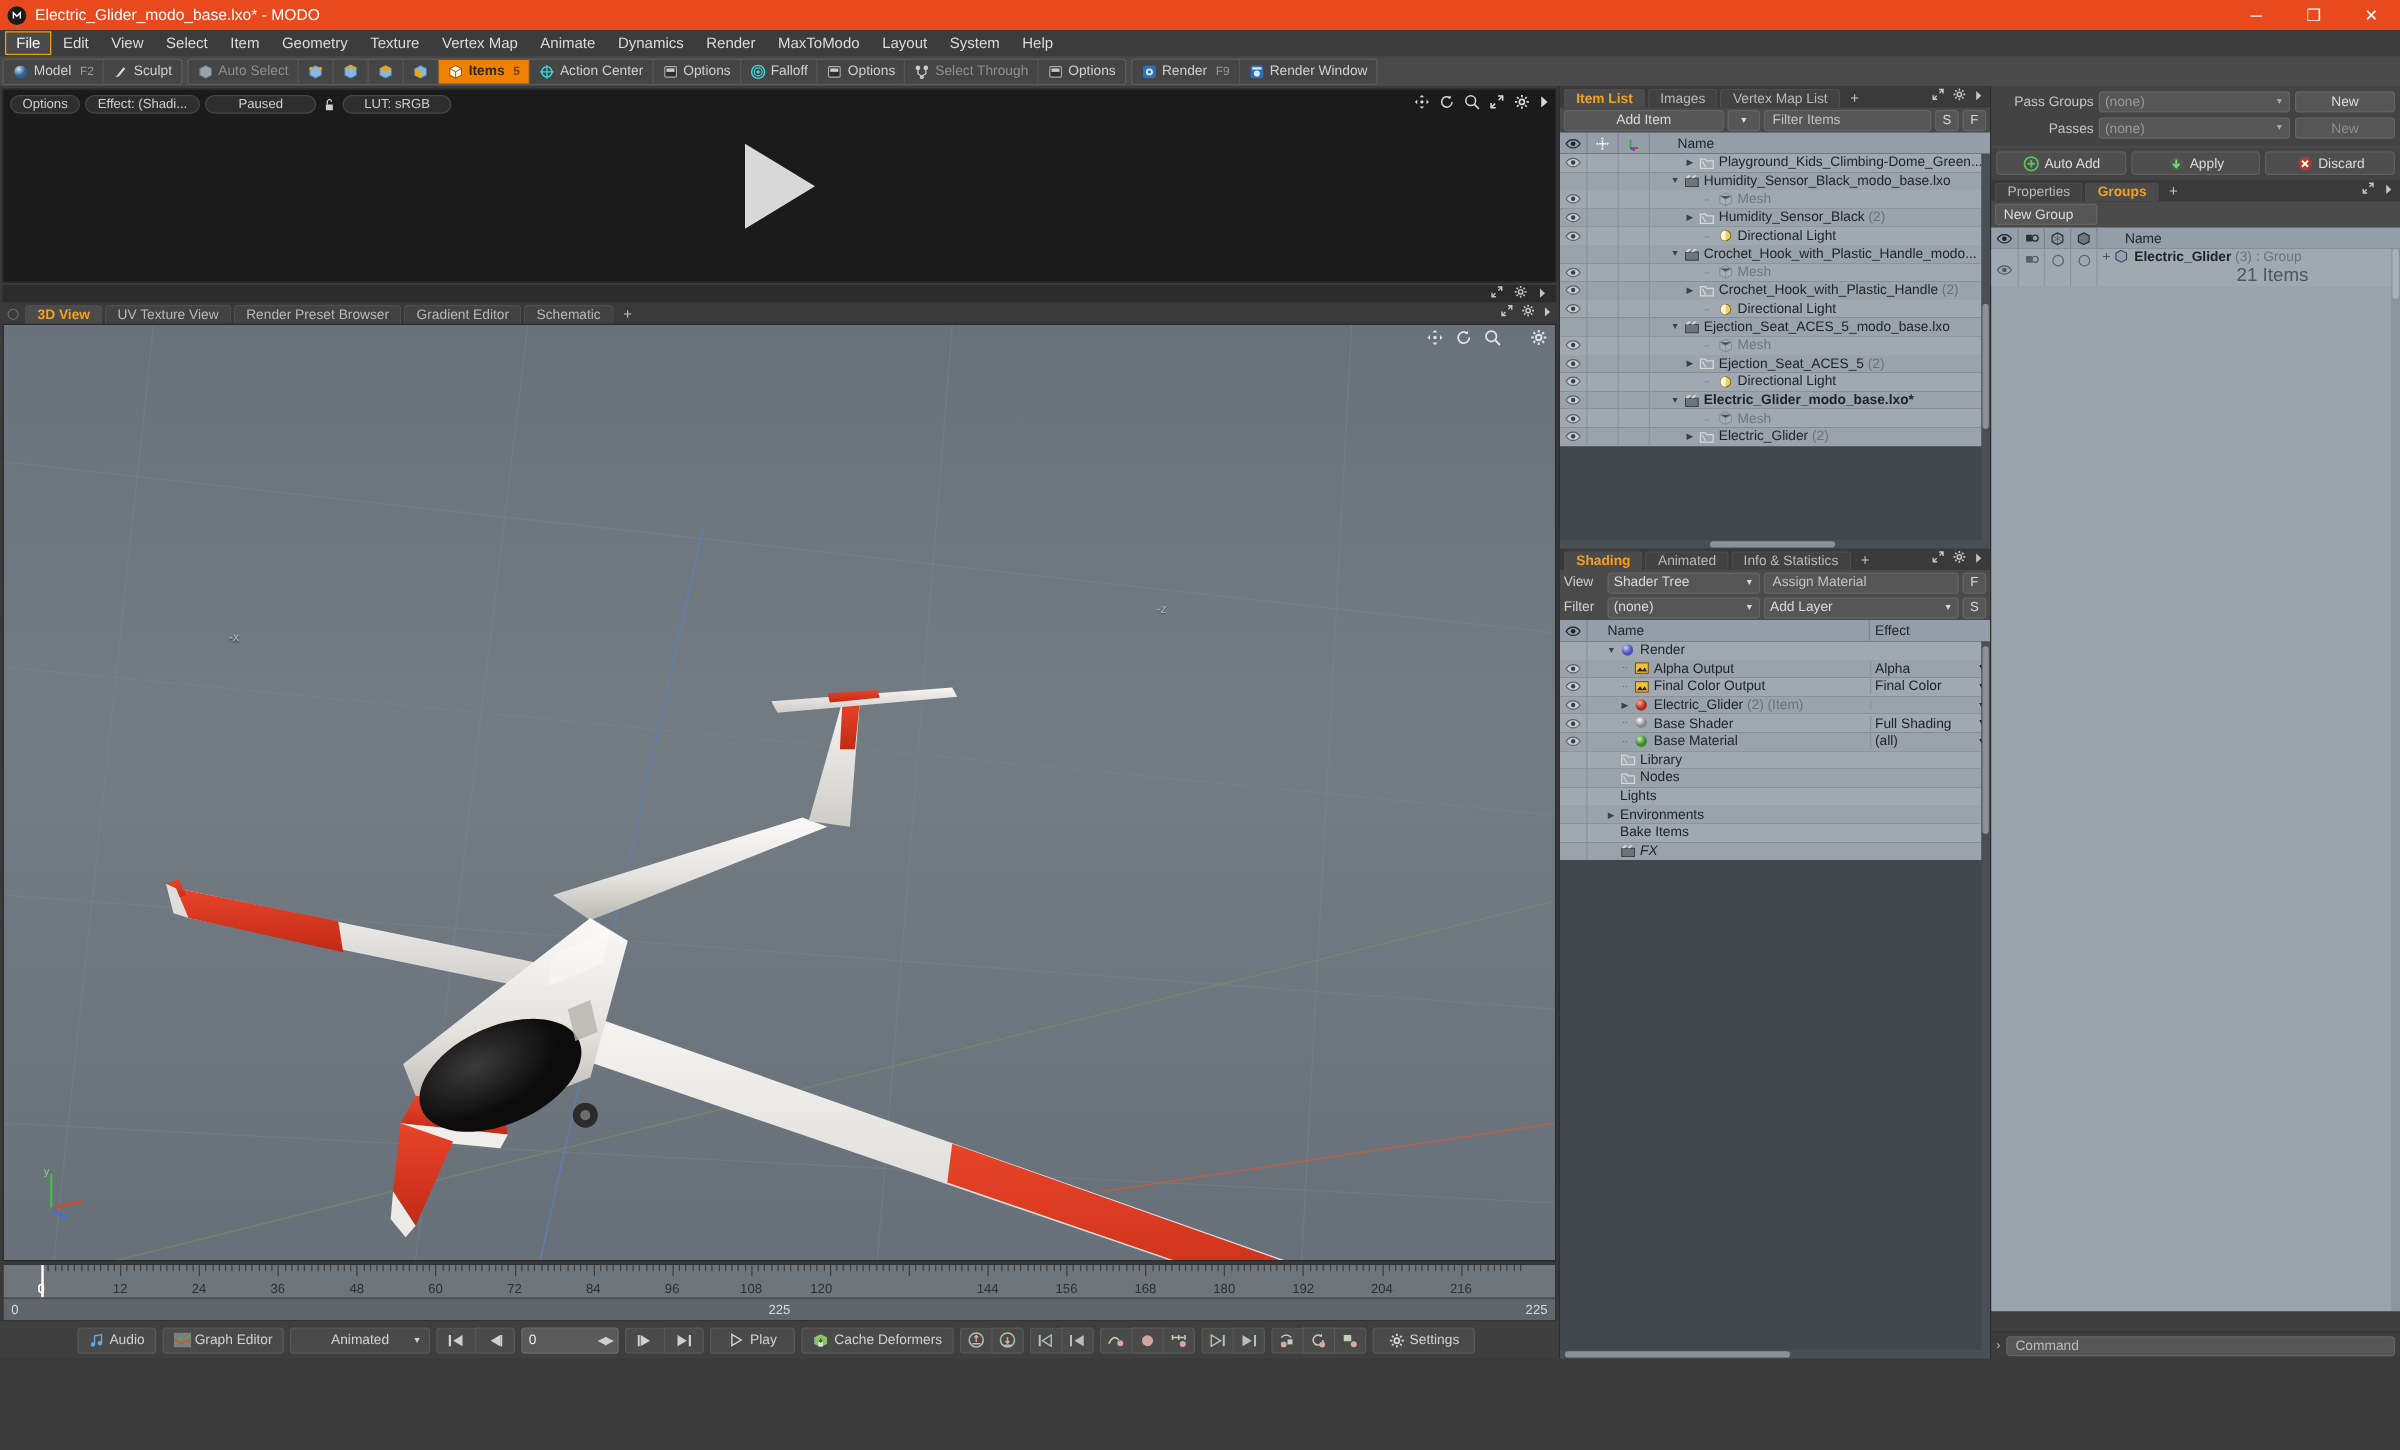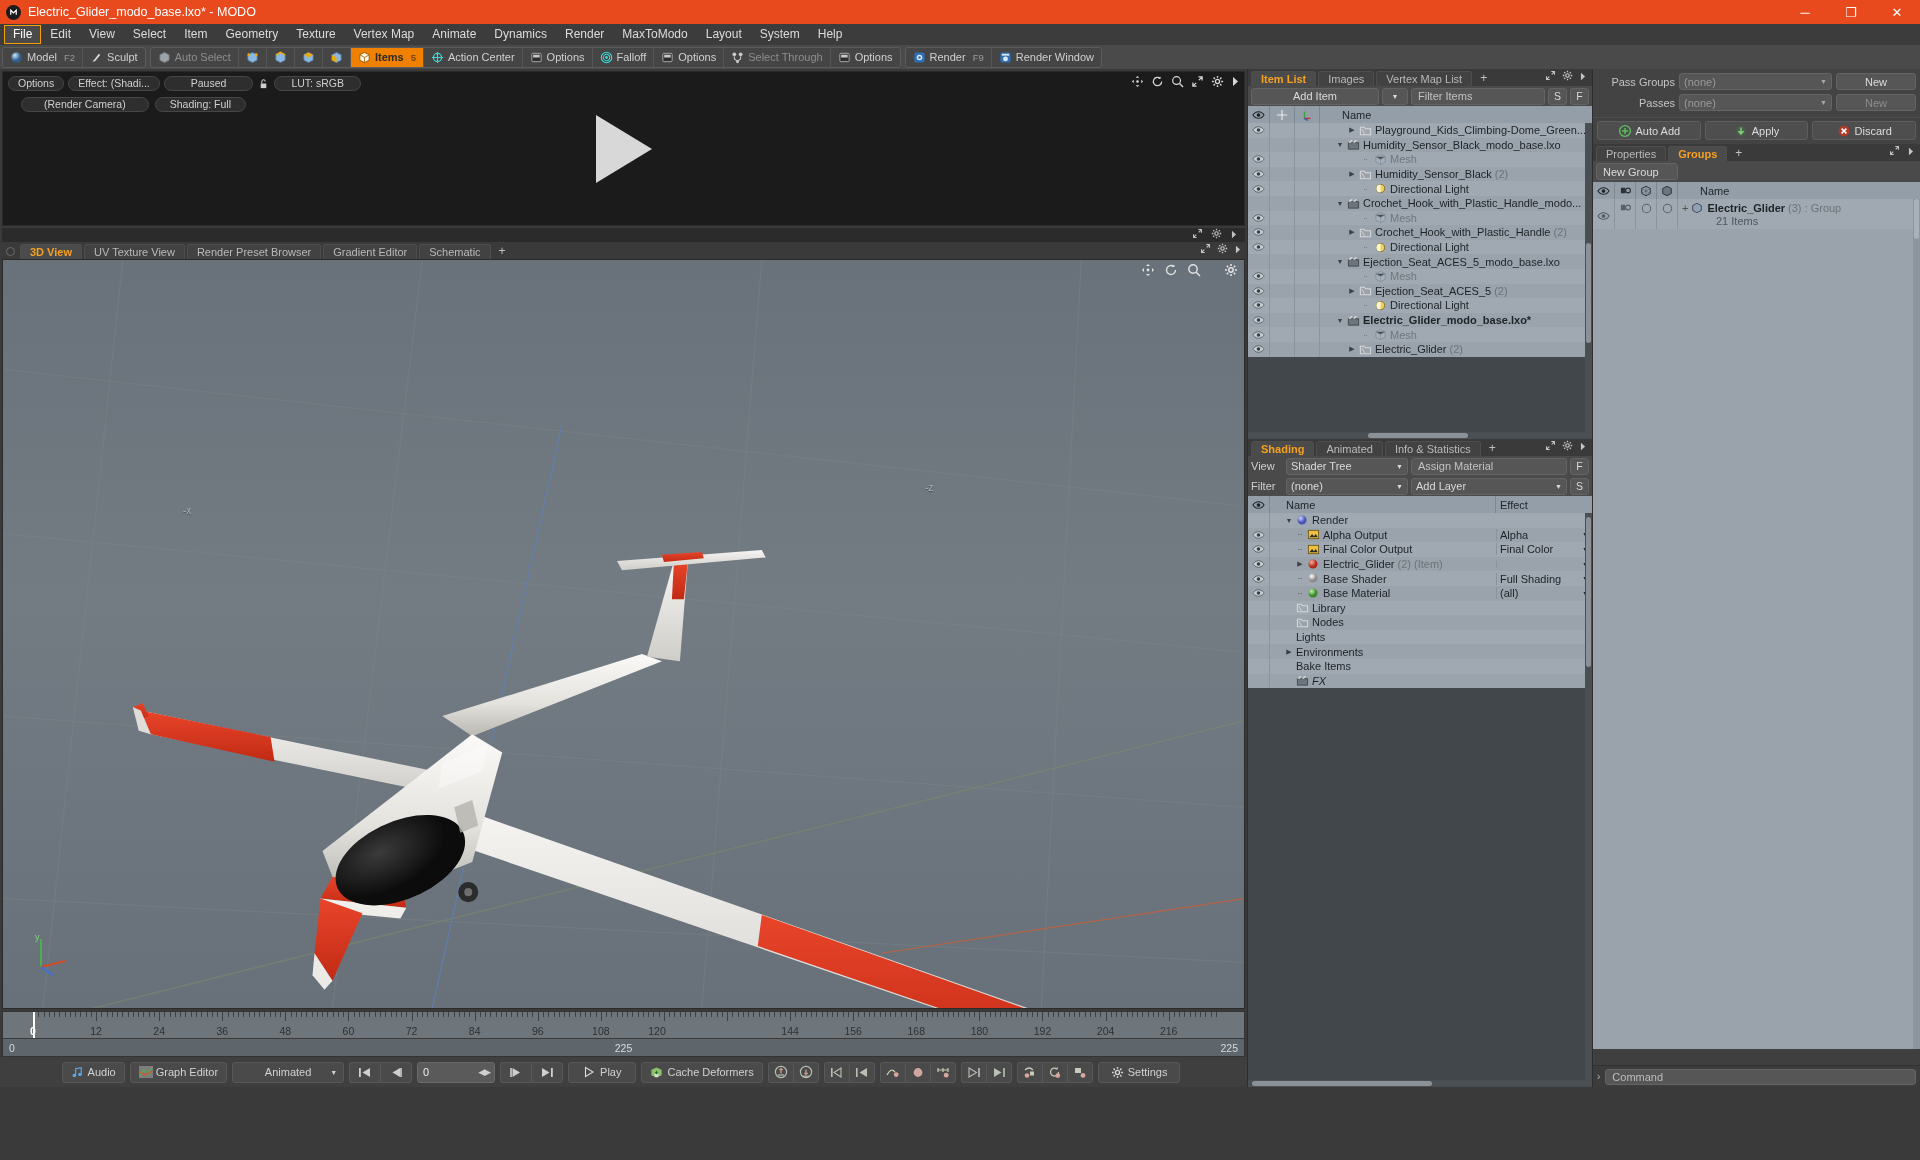--- a/index.html
+++ b/index.html
@@ -396,24 +396,20 @@
         <div class="pill">Options</div>
         <div class="pill">Effect: (Shadi...</div>
         <div class="pill" style="padding:0 26px;">Paused</div>
         <div style="display:flex;align-items:center;">
           <svg width="13" height="13" viewBox="0 0 14 14">
               <path d="M4 7h6v5H4z" fill="#cfcfcf"></path>
               <path d="M5.2 7V4.8a1.8 1.8 0 0 1 3.6 0" stroke="#cfcfcf" stroke-width="1.1" fill="none"></path>
             </svg>
         </div>
         <div class="pill" style="padding:0 16px;">LUT: sRGB</div>
-      </div>
-      <div id="rp-tools2">
-        <div class="pill" style="padding:0 22px;">(Render Camera)</div>
-        <div class="pill" style="padding:0 14px;">Shading: Full</div>
       </div>
       <div id="rp-vcr">
         <span><svg width="13" height="13" viewBox="0 0 14 14">
               <path d="M7 1l2 2H5zM7 13l-2-2h4zM1 7l2-2v4zM13 7l-2 2V5z" fill="#d8d8d8"></path>
               <circle cx="7" cy="7" r="1.4" fill="#d8d8d8"></circle>
             </svg></span>
         <span><svg width="13" height="13" viewBox="0 0 14 14">
               <path d="M11.5 7a4.5 4.5 0 1 1-1.6-3.4" stroke="#d8d8d8" stroke-width="1.3" fill="none"></path>
               <path d="M10.3 1.5v2.6H7.7z" fill="#d8d8d8"></path>
             </svg></span>
@@ -1817,21 +1813,21 @@
               <span style="color:#4b5258;font-size:11px;">+</span>
               <span class="ic">
                   <svg width="12" height="12" viewBox="0 0 14 14">
                     <path d="M7 1.5l5 2.6v5.8L7 12.5 2 9.9V4.1z" fill="#8fa0b8" stroke="#3a4148" stroke-width="1"></path>
                   </svg>
                 </span>
               <span style="font-weight:bold;">Electric_Glider</span>
               <span style="color:#6b7378;">(3)</span>
               <span style="color:#6b7378;">: Group</span>
             </div>
-            <div style="font-size:11px;color:#4f565c;padding-left:34px;">21 Items</div>
+            <div style="font-size:15px;color:#4f565c;padding-left:34px;text-align:center;">21 Items</div>
           </div>
         </div>
         <div class="vscroll" style="background:#8d959c;">
             <div class="th" style="top:0;height:40px;background:#a9b1b8;"></div>
           </div>
       </div>
       <div style="height:16px;background:#3f3f3f;"></div>
     </div>
 
     <div id="cmdbar">

